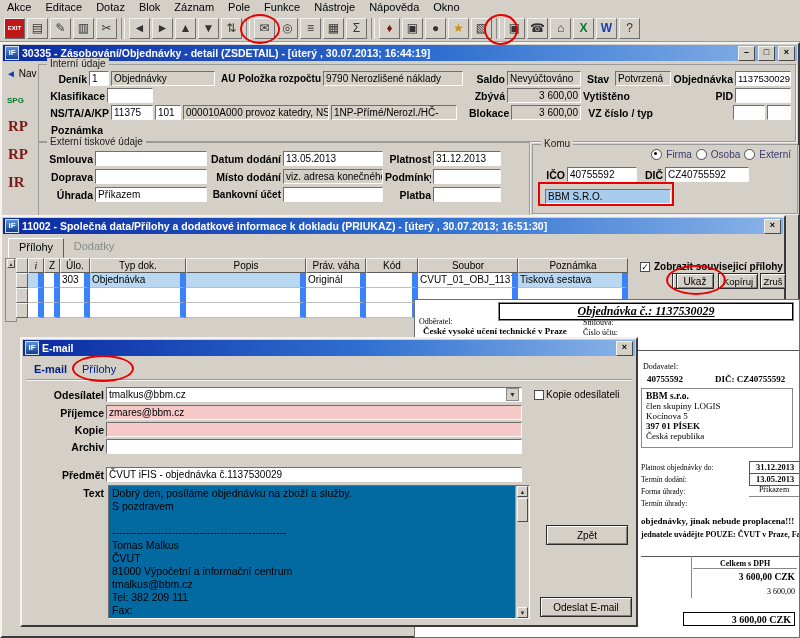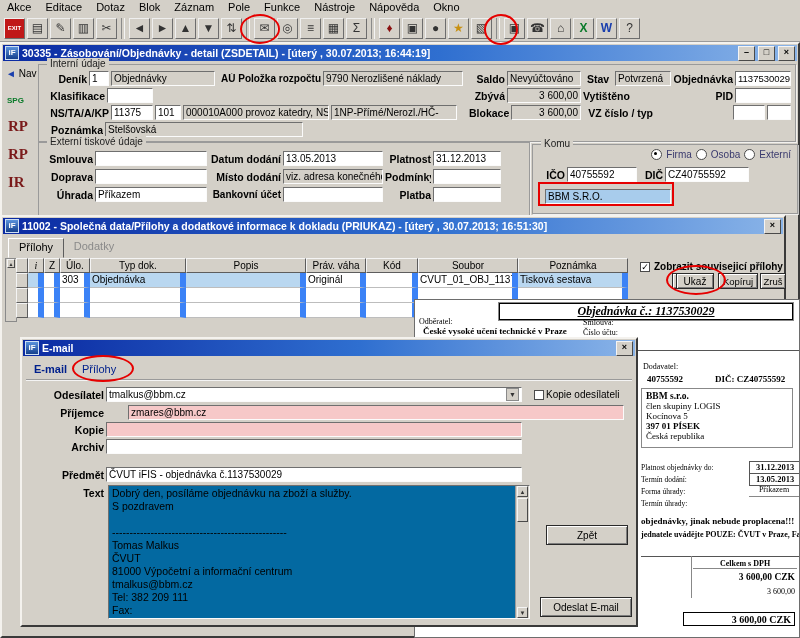--- a/index.html
+++ b/index.html
@@ -174,21 +174,20 @@
         <span class="lb" style="width:40px;">Blokace</span>
         <span class="f gray num" style="width:70px;">3 600,00</span>
         <span class="lb" style="width:70px;">VZ číslo / typ</span>
         <span class="sp"></span>
         <span class="f" style="width:32px;"></span>
         <span class="f" style="width:24px;"></span>
       </div>
 
       <div class="frow" style="left:8px; top:57px; width:420px;">
         <span class="lb" style="width:56px;">Poznámka</span>
-        <span class="f gray" style="width:198px;">Stelšovská</span>
       </div>
     </div>
 
     <div class="gb" style="left:36px; top:98px; width:490px; height:72px;">
       <span class="gb-legend">Externí tiskové údaje</span>
       <div class="frow" style="left:8px; top:8px; width:474px;">
         <span class="lb" style="width:46px;">Smlouva</span>
         <span class="f" style="width:112px;"></span>
         <span class="lb" style="width:72px;">Datum dodání</span>
         <span class="f" style="width:100px;">13.05.2013</span>
@@ -368,21 +367,21 @@
       <span class="f" style="width:416px; display:flex; justify-content:space-between; align-items:center;">
         <span>tmalkus@bbm.cz</span>
         <span style="font-size:7px; color:#333; background:#d4d0c8; border:1px solid #8a8a8a; padding:0 2px; line-height:11px;">▼</span>
       </span>
       <span style="width:8px;"></span>
       <span class="cb"></span>
       <span style="font-size:10px; white-space:nowrap;">Kopie odesílateli</span>
     </div>
     <div class="frow" style="left:4px; top:66px; width:502px;">
       <span class="lb" style="width:78px;">Příjemce</span>
-      <span class="f pink" style="width:496px;margin-left:22px;">zmares@bbm.cz</span>
+      <span class="f pink" style="width:416px;">zmares@bbm.cz</span>
     </div>
     <div class="frow" style="left:4px; top:83px; width:502px;">
       <span class="lb" style="width:78px;">Kopie</span>
       <span class="f pink" style="width:416px;"></span>
     </div>
     <div class="frow" style="left:4px; top:100px; width:502px;">
       <span class="lb" style="width:78px;">Archiv</span>
       <span class="f" style="width:416px;"></span>
     </div>
     <div class="frow" style="left:4px; top:128px; width:502px;">

